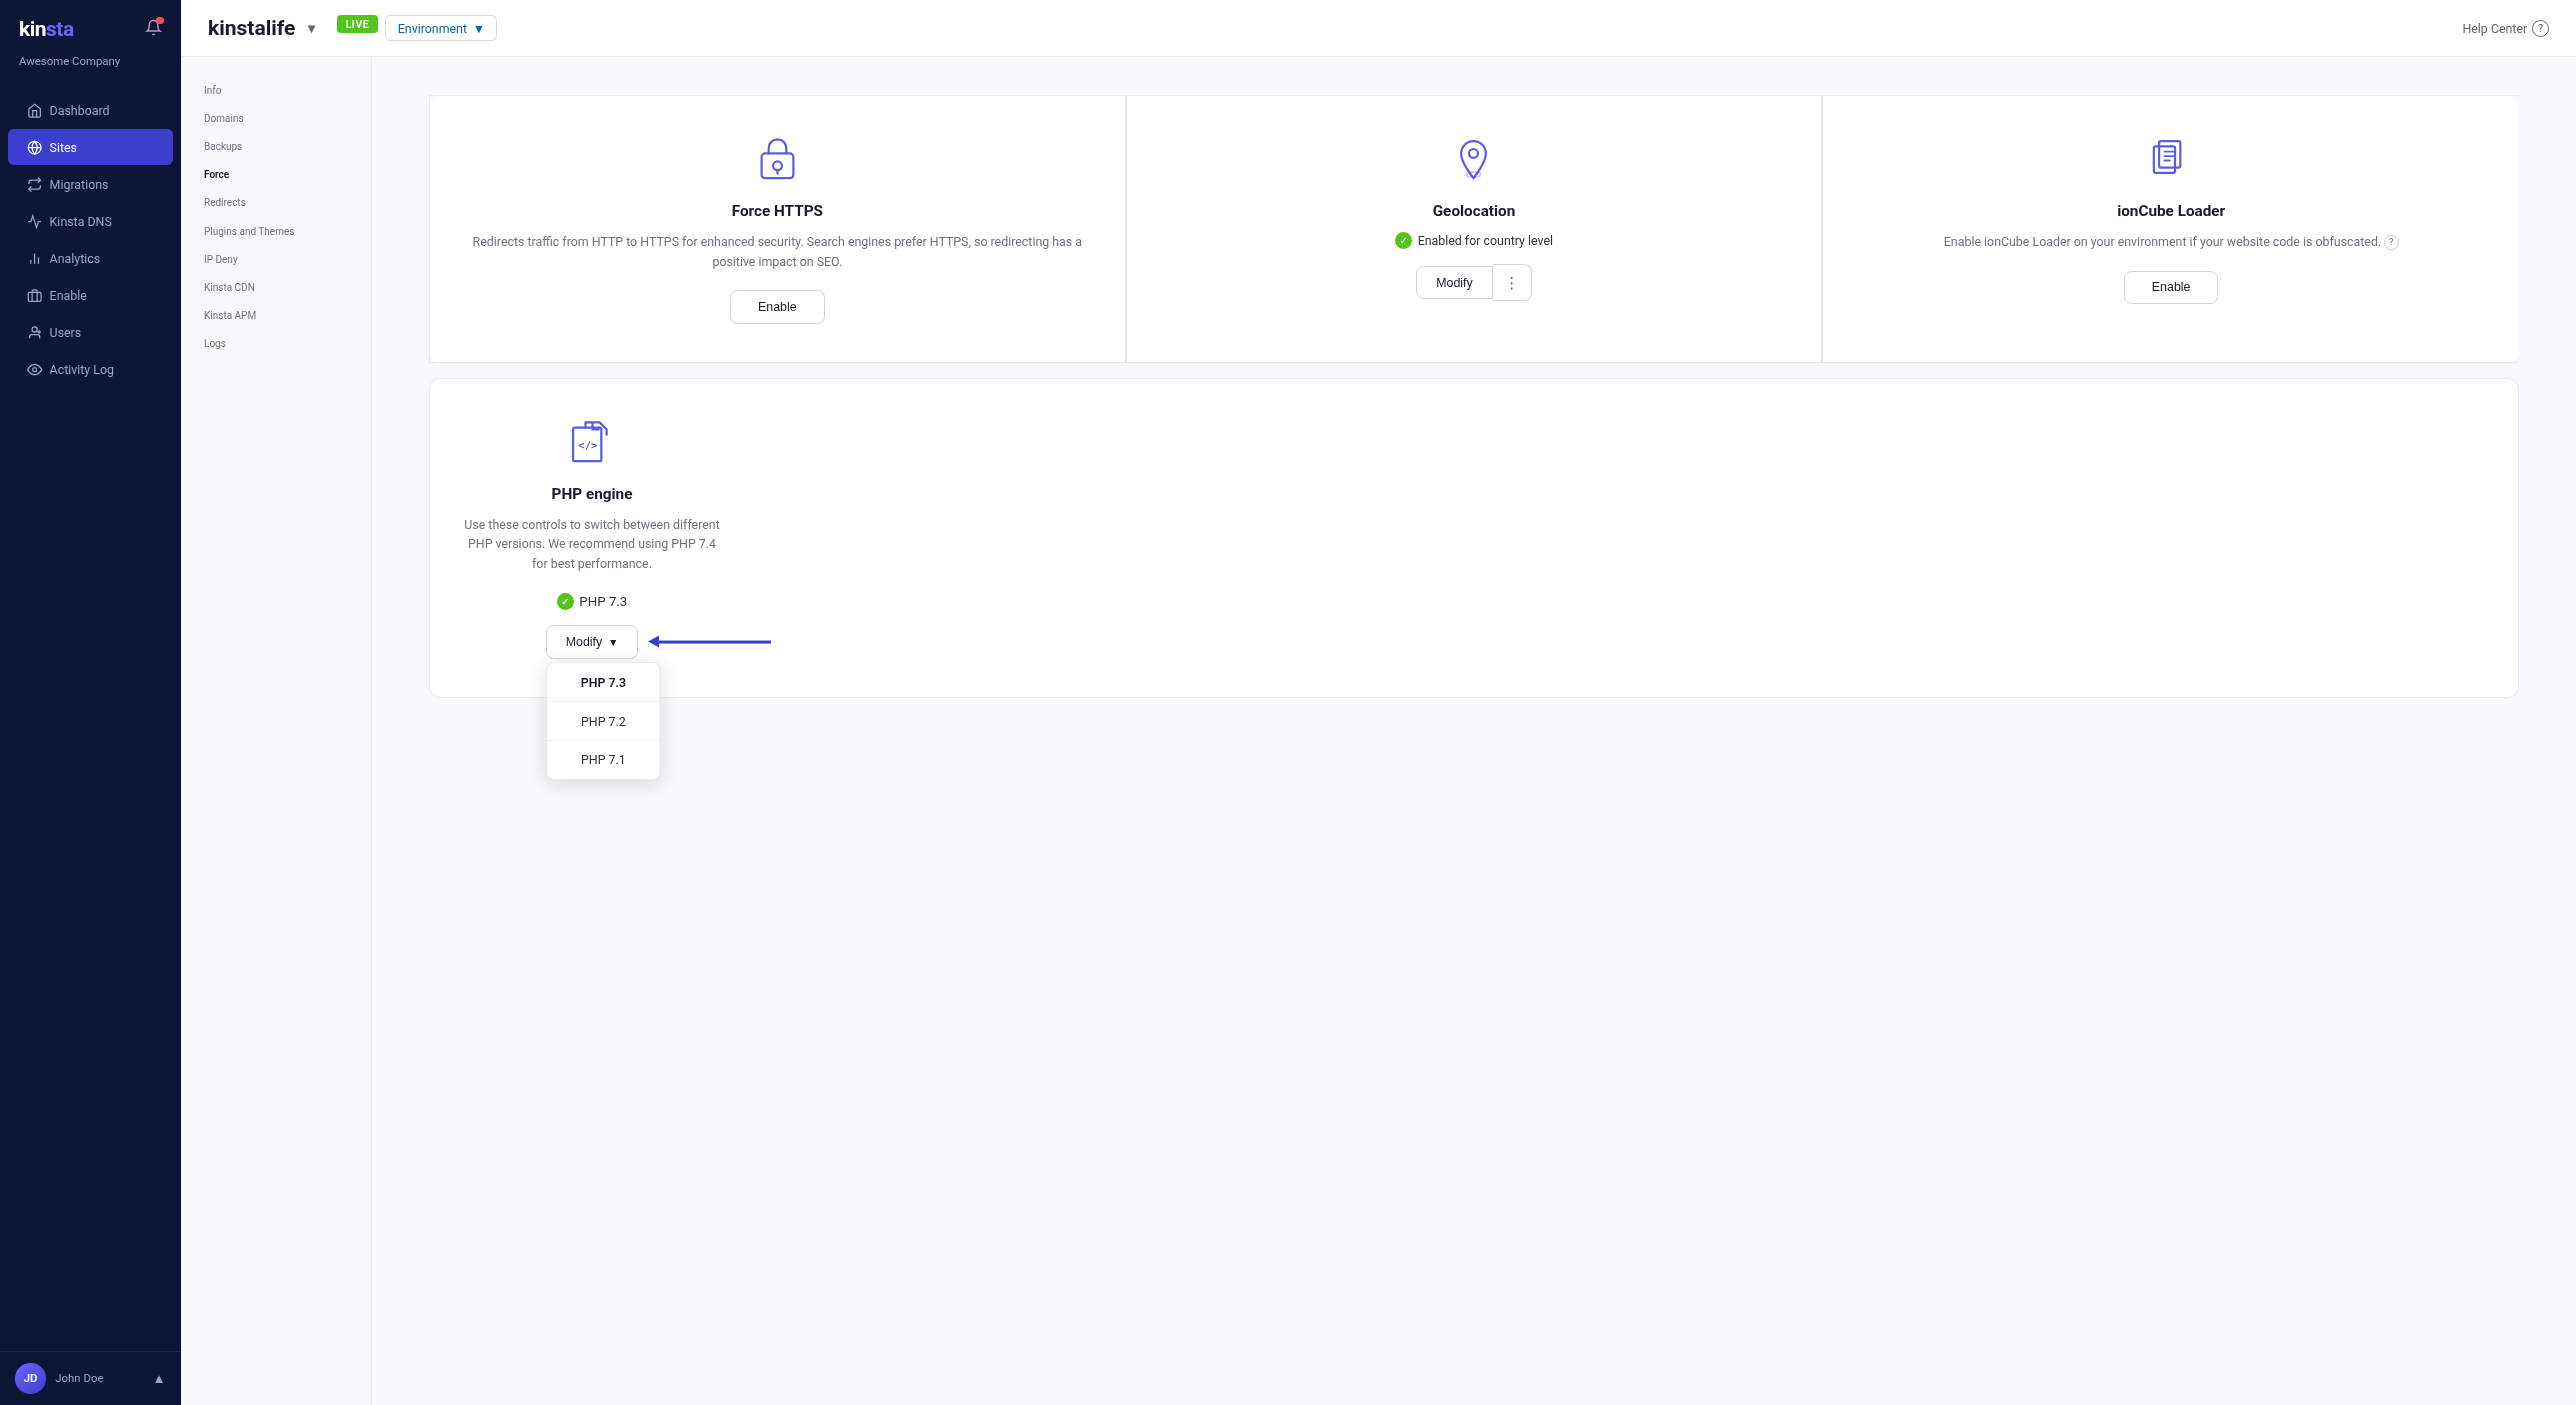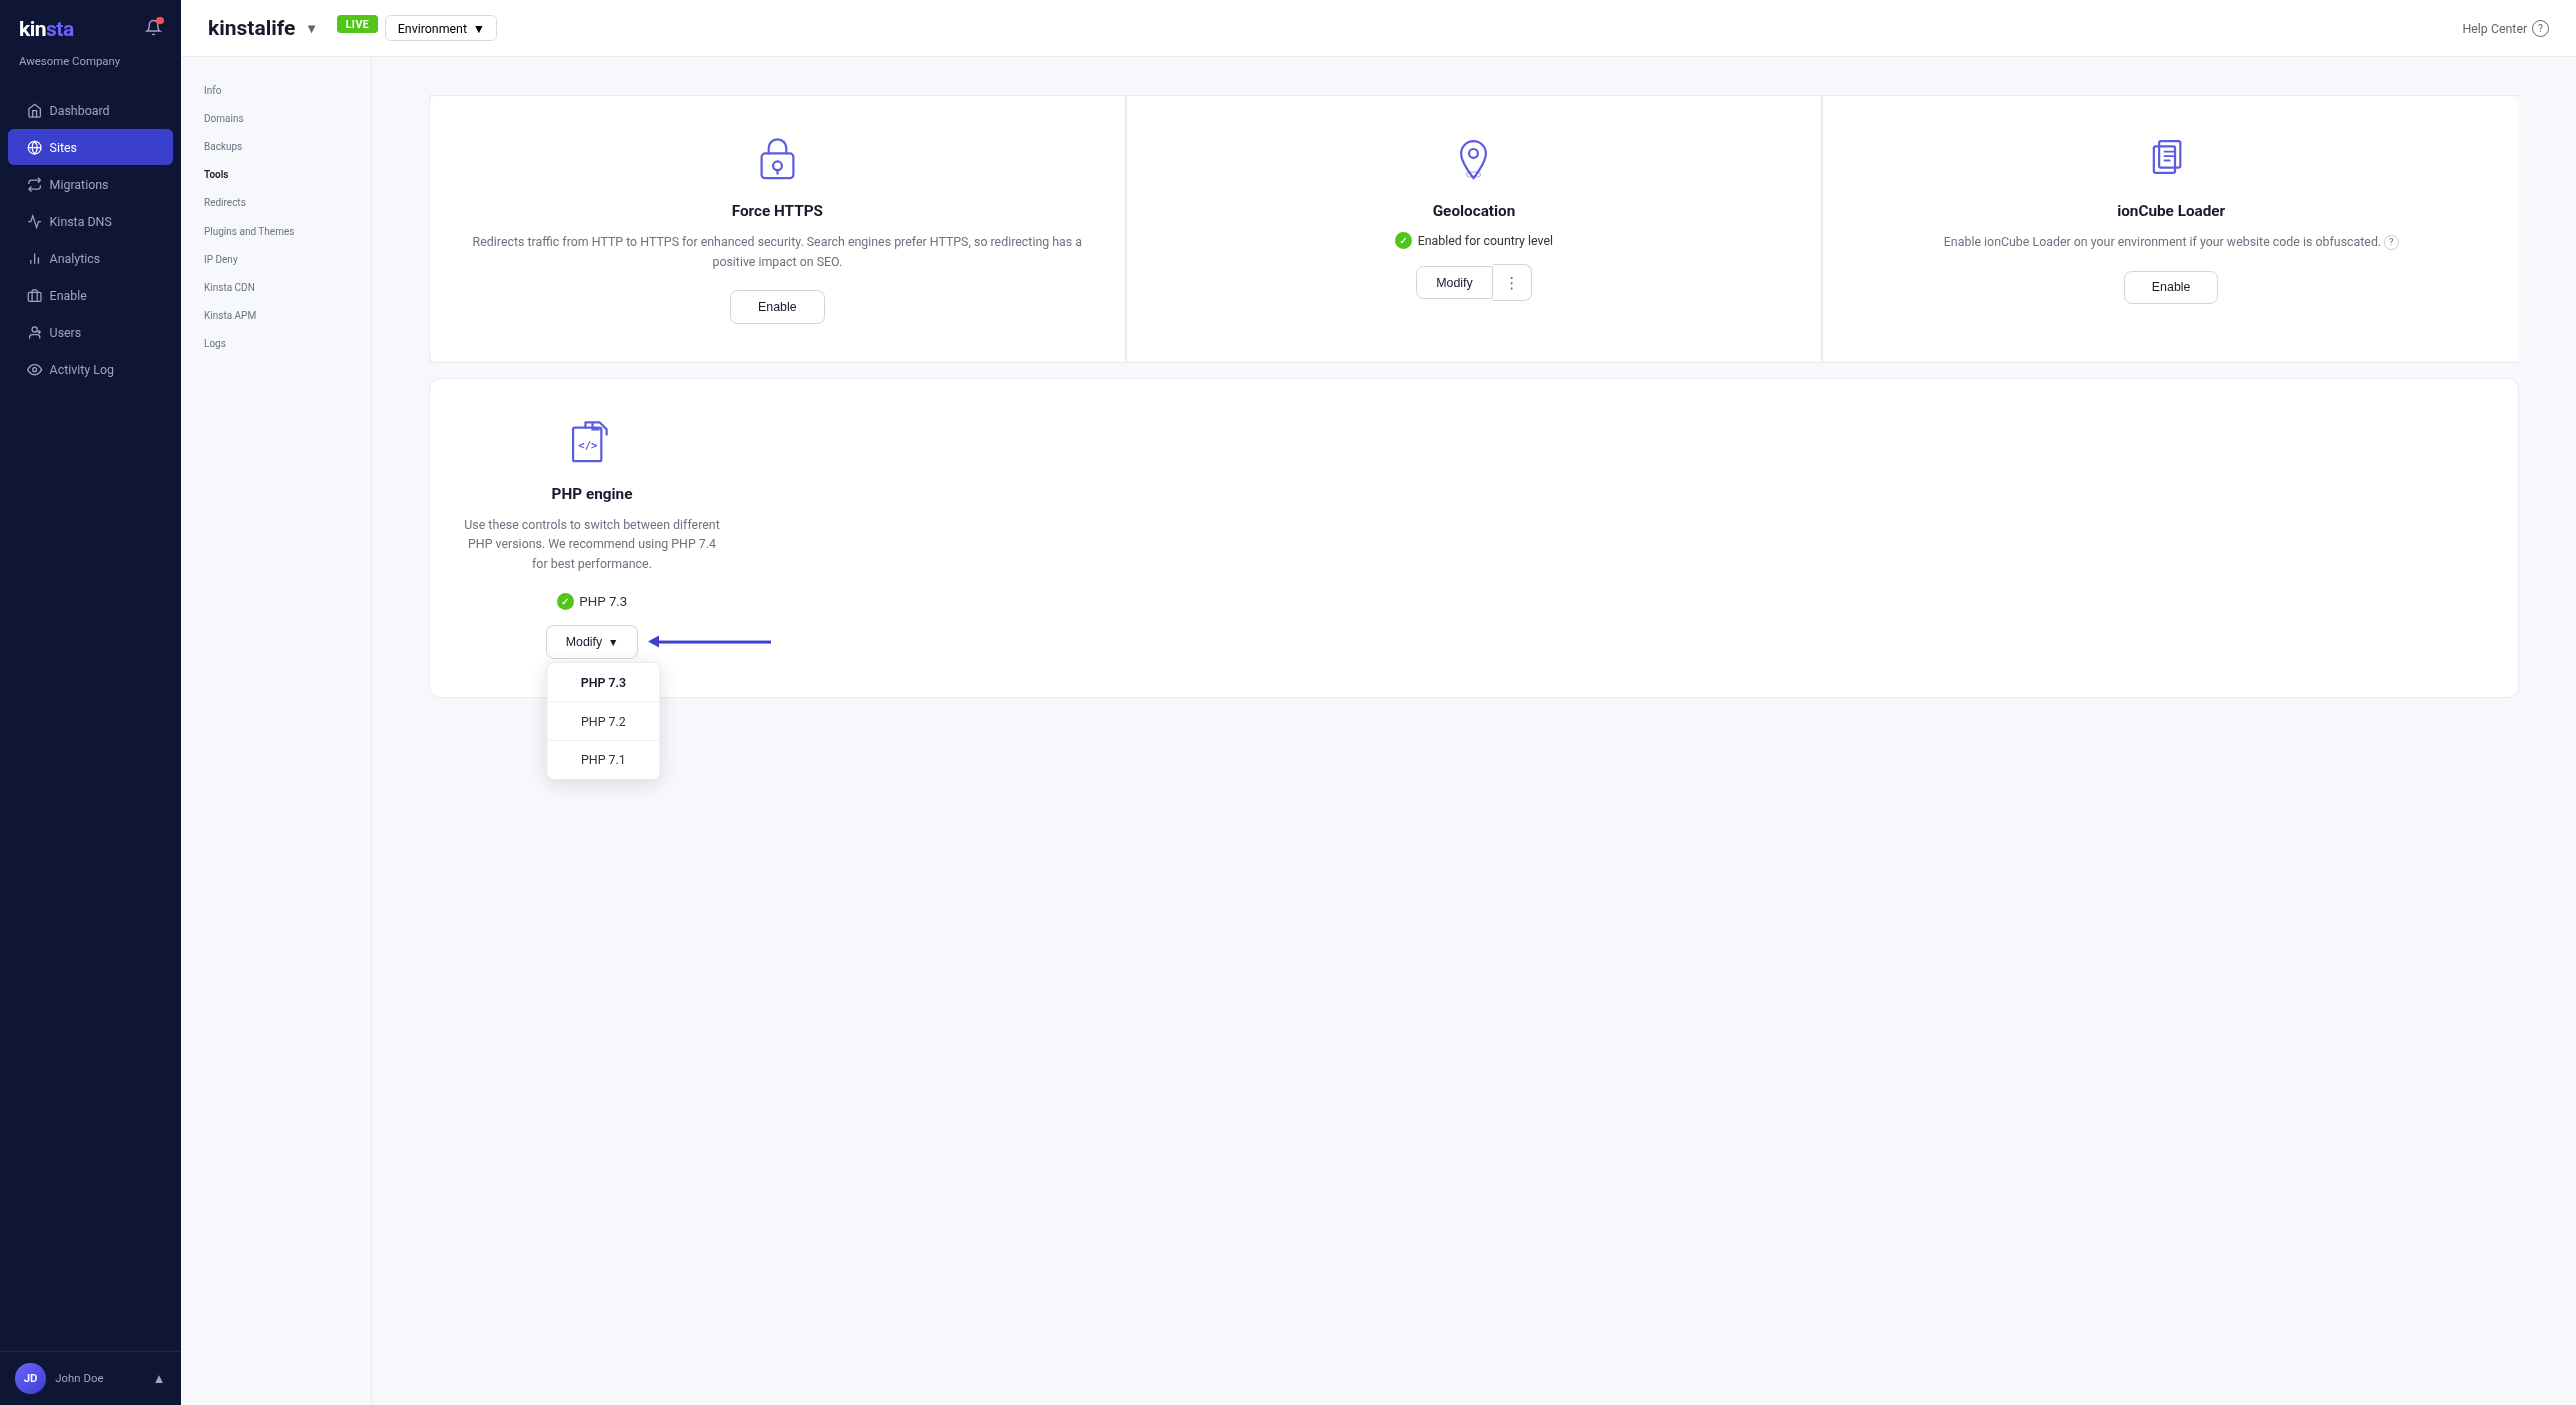--- a/index.html
+++ b/index.html
@@ -102,21 +102,21 @@
       font-size: 10.5px;
       font-weight: 700;
       padding: 2.9px 8.6px;
       border-radius: 3.8px;
       letter-spacing: 0.5px;
     }
     .env-selector {
       display: flex; align-items: center; gap: 5.7px;
       background: #fff; border: 1px solid #d9d9d9;
       border-radius: 5.7px; padding: 4.8px 11.4px;
-      cursor: pointer; font-size: 12.4px; color: #000000;
+      cursor: pointer; font-size: 12.4px; color: #0369a1;
     }
     .help-center { font-size: 12.4px; color: #666; display: flex; align-items: center; gap: 4.8px; cursor: pointer; }
 
     
     .content-area { display: flex; flex: 1; overflow: hidden; }
 
     
     .side-nav {
       width: 191px;
       min-width: 191px;
@@ -425,21 +425,21 @@
       <span style="border:1.4px solid #666;border-radius:50%;width:17px;height:17px;display:flex;align-items:center;justify-content:center;font-size:10.5px;">?</span>
     </div>
   </div>
 
   <div class="content-area">
 
     <div class="side-nav">
       <a class="side-nav-item">Info</a>
       <a class="side-nav-item">Domains</a>
       <a class="side-nav-item">Backups</a>
-      <a class="side-nav-item active">Tools</a>
+      <a class="side-nav-item active">Force</a>
       <a class="side-nav-item">Redirects</a>
       <a class="side-nav-item">Plugins and Themes</a>
       <a class="side-nav-item">IP Deny</a>
       <a class="side-nav-item">Kinsta CDN</a>
       <a class="side-nav-item">Kinsta APM</a>
       <a class="side-nav-item">Logs</a>
     </div>
 
     <div class="page-content">
 

